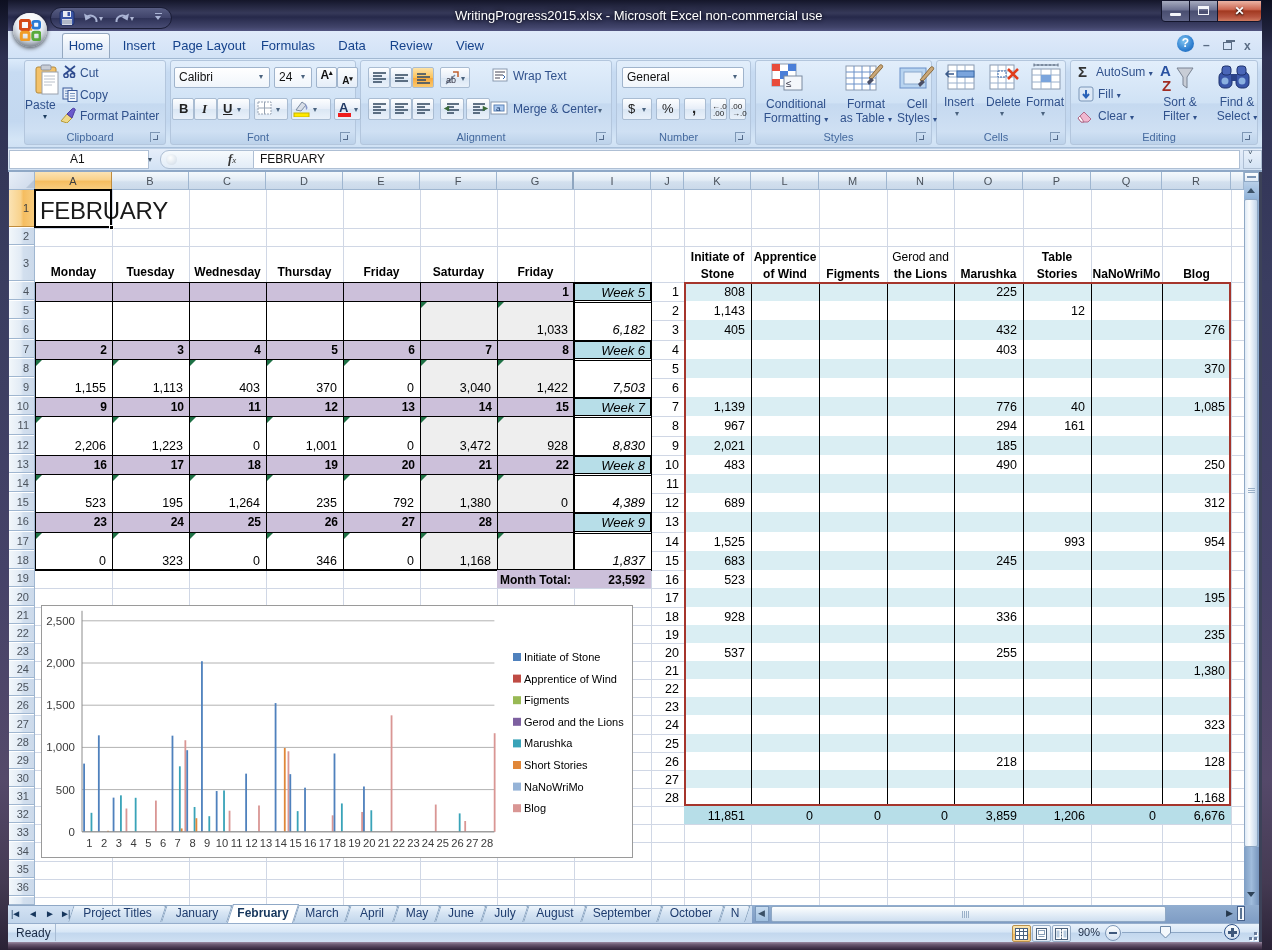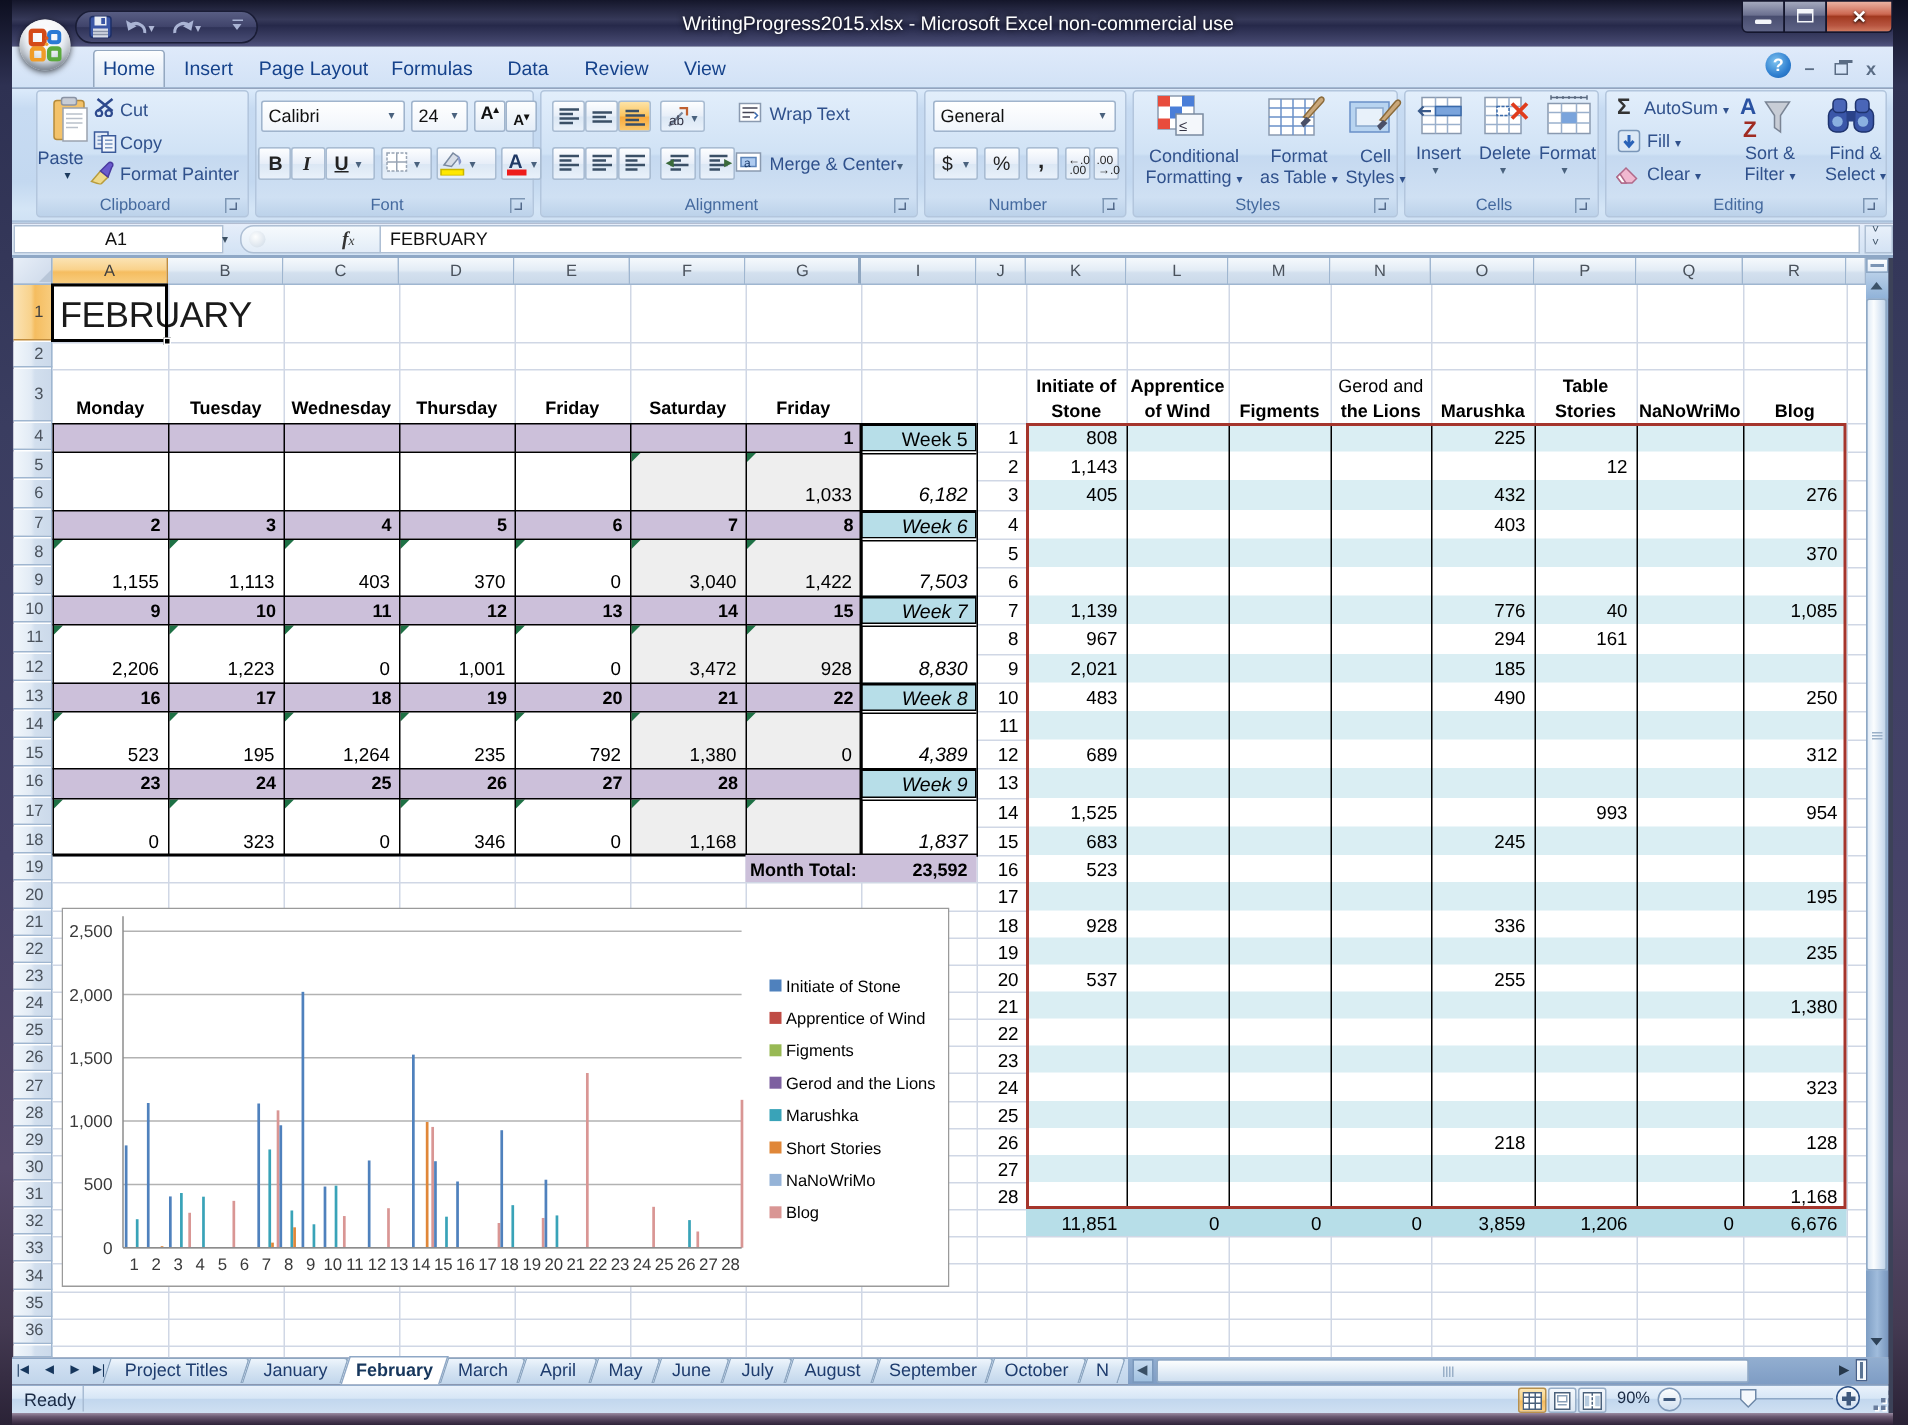--- a/index.html
+++ b/index.html
@@ -639,21 +639,21 @@
 <div class="ab" style="left:35px;top:359px;width:540px;height:1px;background:#000"></div>
 <div class="ab" style="left:35px;top:397px;width:540px;height:1px;background:#000"></div>
 <div class="ab" style="left:35px;top:416px;width:540px;height:1px;background:#000"></div>
 <div class="ab" style="left:35px;top:455px;width:540px;height:1px;background:#000"></div>
 <div class="ab" style="left:35px;top:474px;width:540px;height:1px;background:#000"></div>
 <div class="ab" style="left:35px;top:512px;width:540px;height:1px;background:#000"></div>
 <div class="ab" style="left:35px;top:532px;width:540px;height:1px;background:#000"></div>
 <div class="ab" style="left:35px;top:569px;width:540px;height:2px;background:#000"></div>
 <div class="ab" style="left:574px;top:282px;width:77px;height:19px;background:#b7dee8;border:1px solid #000;border-top:2px solid #000"></div>
 <div class="ab" style="left:574px;top:301px;width:77px;height:2px;background:#fff;border-bottom:1px solid #000"></div>
-<div class="num" style="left:574px;top:285px;width:71px;font-size:13px">Week 5</div>
+<div class="num" style="left:574px;top:285px;width:71px;font-style:italic;font-size:13px">Week 5</div>
 <div class="ab" style="left:574px;top:340px;width:77px;height:19px;background:#b7dee8;border:1px solid #000;border-top:2px solid #000"></div>
 <div class="ab" style="left:574px;top:359px;width:77px;height:2px;background:#fff;border-bottom:1px solid #000"></div>
 <div class="num" style="left:574px;top:343px;width:71px;font-style:italic;font-size:13px">Week 6</div>
 <div class="ab" style="left:574px;top:397px;width:77px;height:19px;background:#b7dee8;border:1px solid #000;border-top:2px solid #000"></div>
 <div class="ab" style="left:574px;top:416px;width:77px;height:2px;background:#fff;border-bottom:1px solid #000"></div>
 <div class="num" style="left:574px;top:400px;width:71px;font-style:italic;font-size:13px">Week 7</div>
 <div class="ab" style="left:574px;top:455px;width:77px;height:19px;background:#b7dee8;border:1px solid #000;border-top:2px solid #000"></div>
 <div class="ab" style="left:574px;top:474px;width:77px;height:2px;background:#fff;border-bottom:1px solid #000"></div>
 <div class="num" style="left:574px;top:458px;width:71px;font-style:italic;font-size:13px">Week 8</div>
 <div class="ab" style="left:574px;top:512px;width:77px;height:20px;background:#b7dee8;border:1px solid #000;border-top:2px solid #000"></div>

